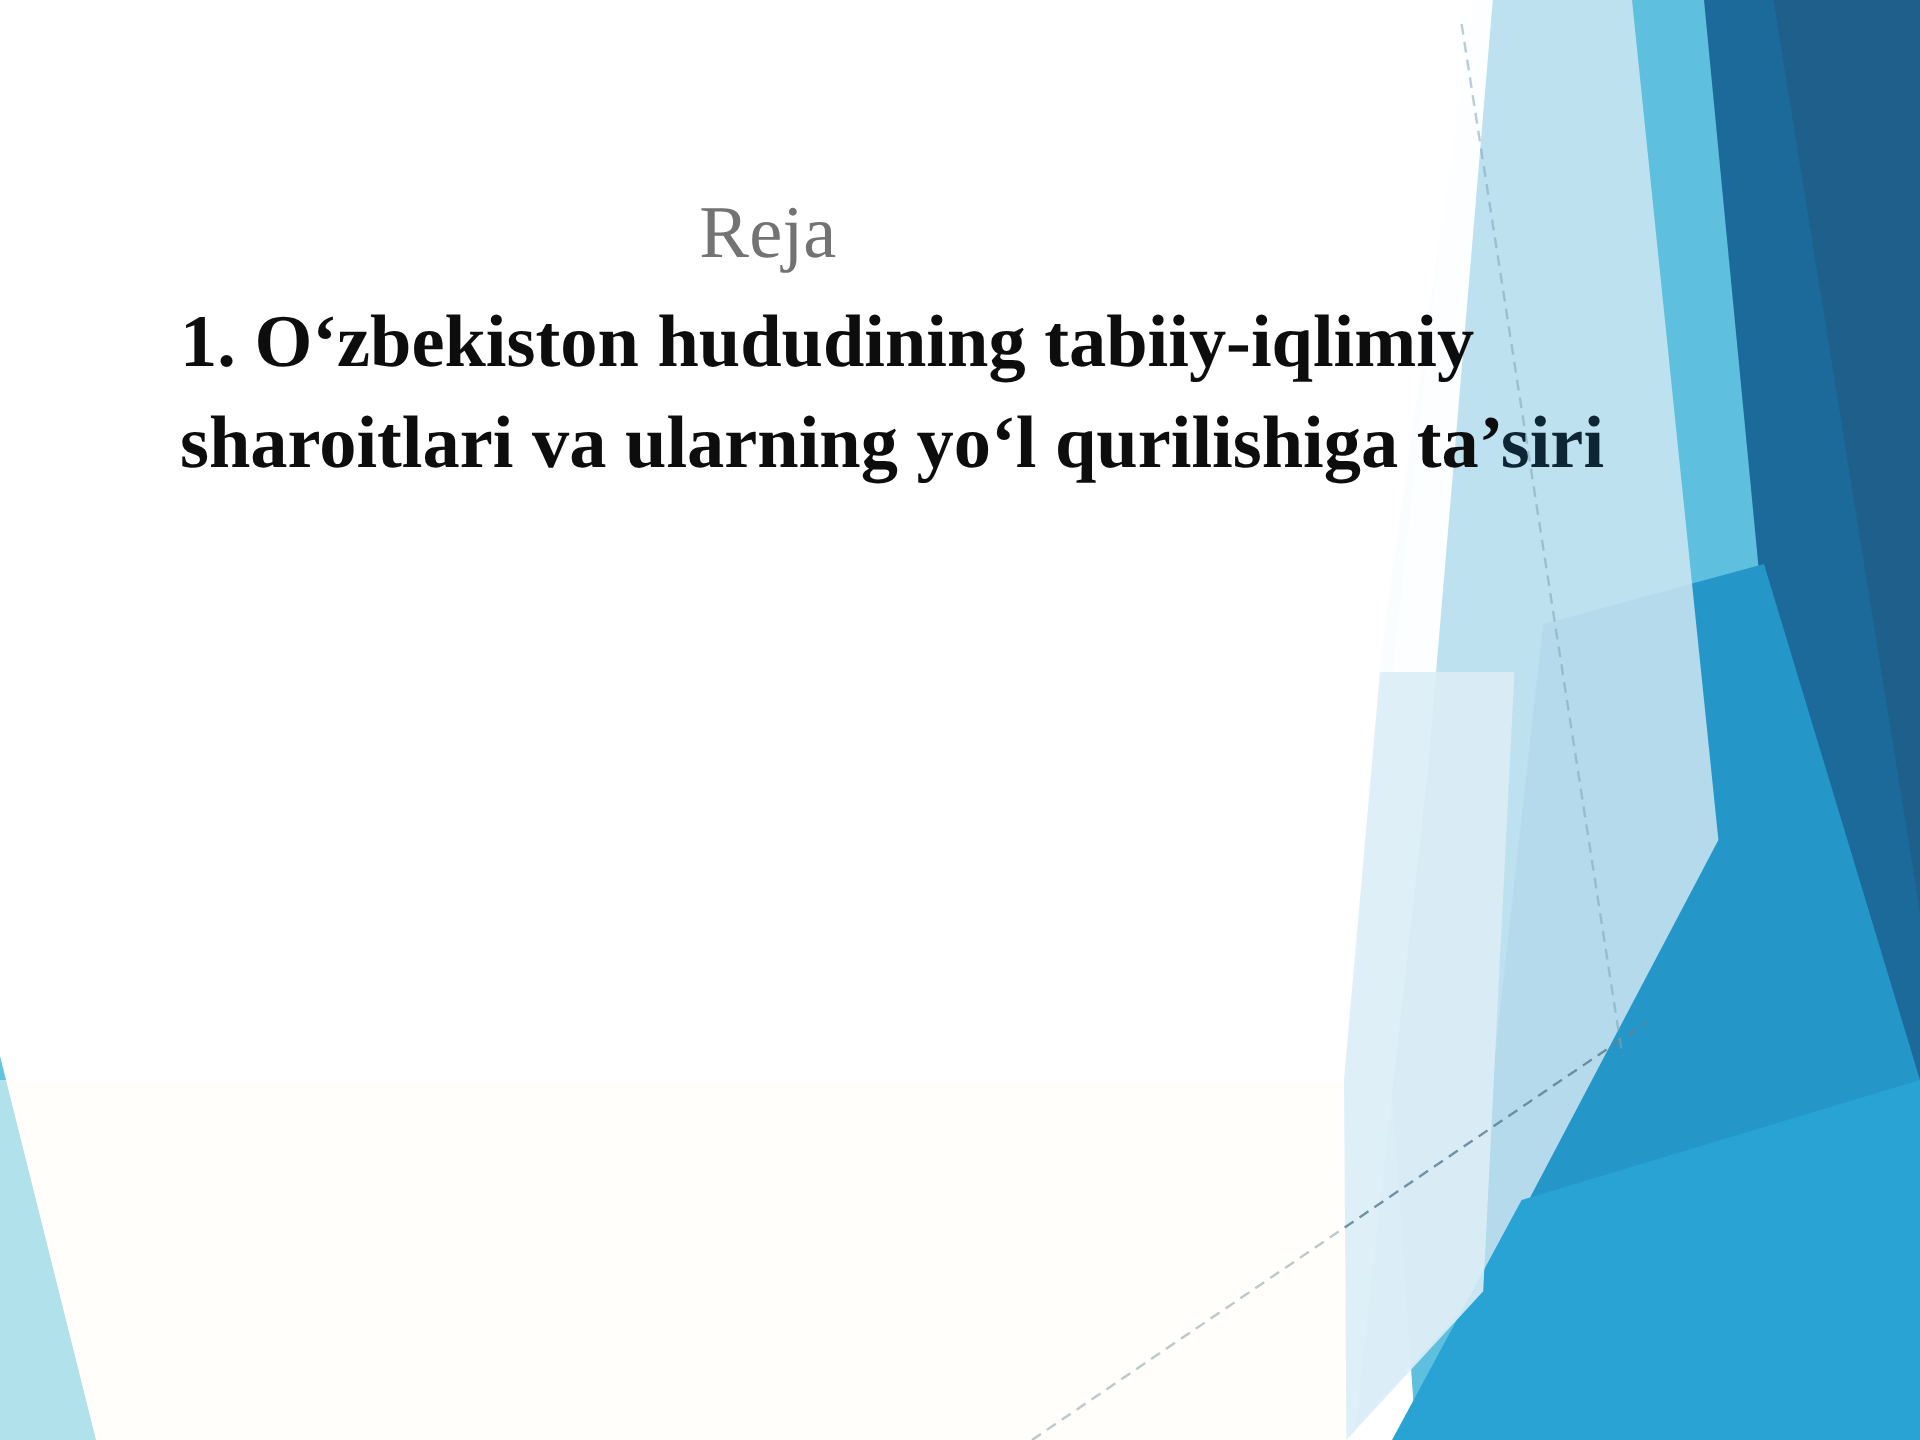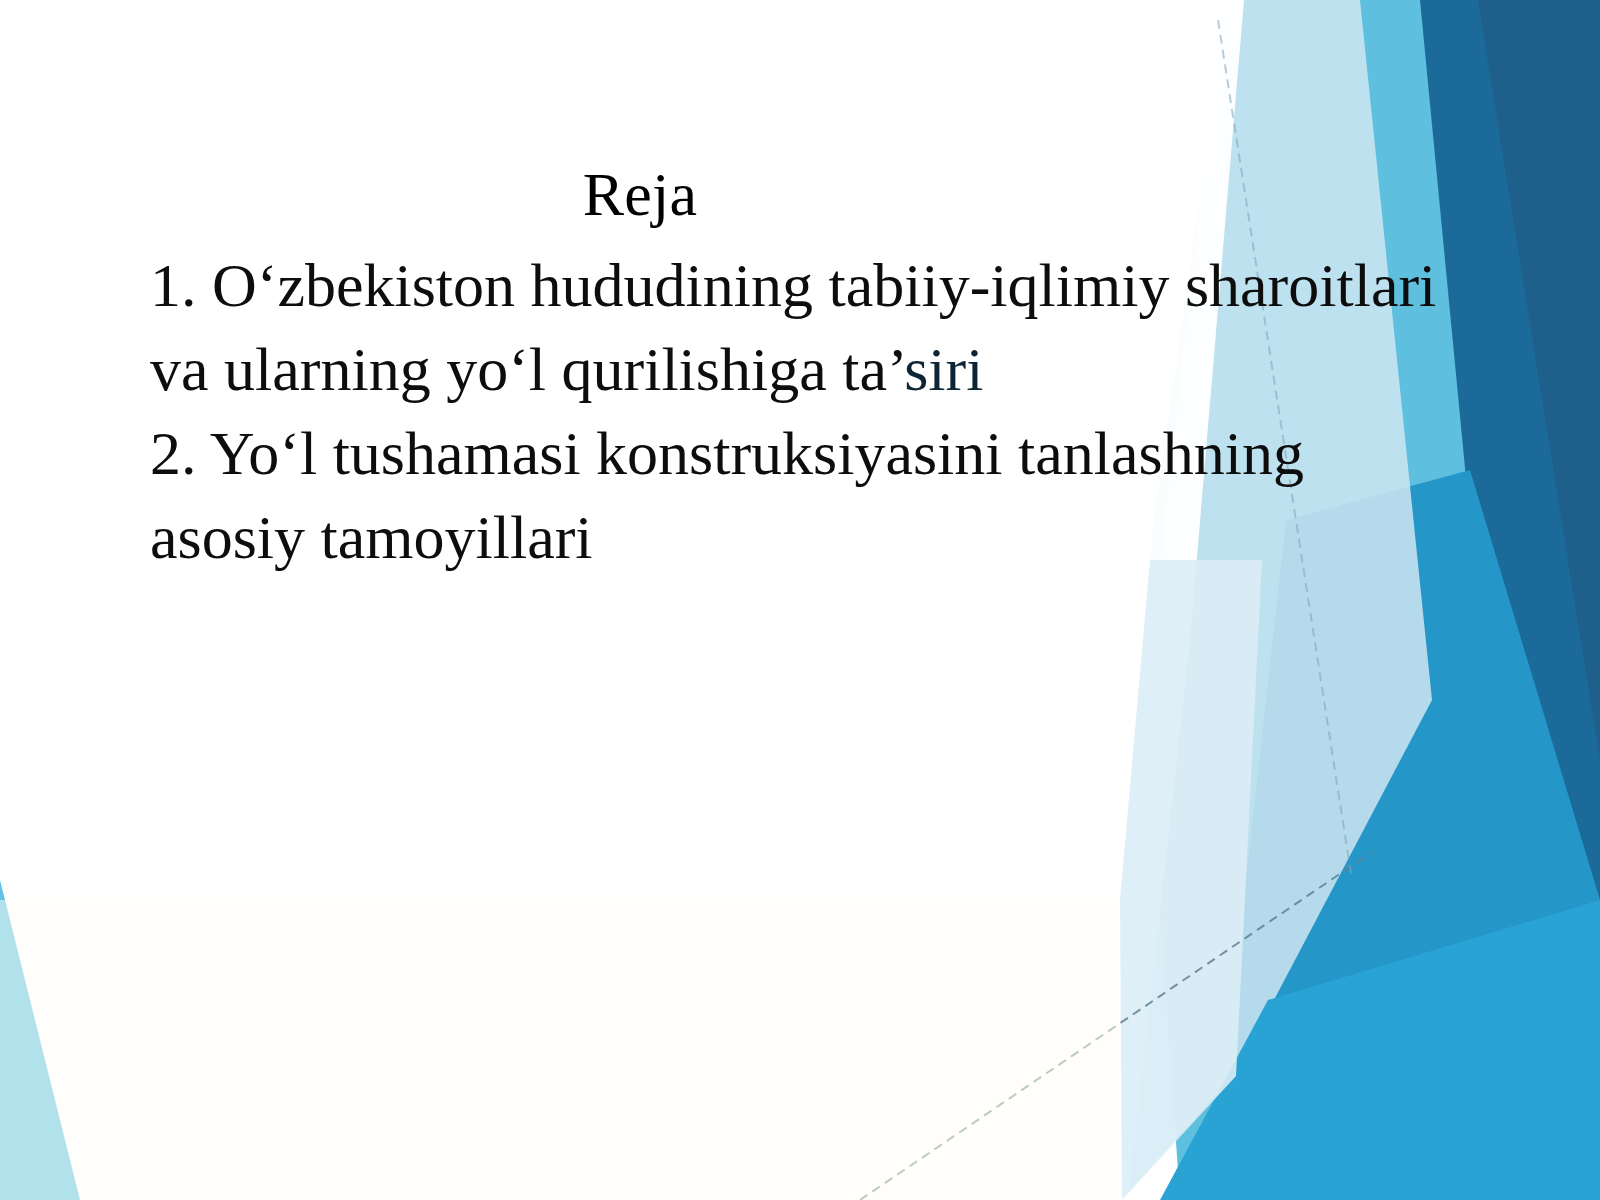--- a/index.html
+++ b/index.html
@@ -38,21 +38,21 @@
   }
 
   #slide-title {
     position: absolute;
     left: 150px;
     top: 163px;
     width: 980px;
     text-align: center;
     font-size: 62px;
     line-height: 1.02;
-    color: #000000;
+    color: #737373;
     letter-spacing: 0.2px;
     white-space: pre;
   }
 
   #body-list {
     position: absolute;
     left: 150px;
     top: 243px;
     width: 1290px;
     margin: 0;
@@ -61,20 +61,21 @@
   }
 
   #body-list li {
     font-size: 62px;
     line-height: 1.355;
     color: #0d0d0d;
     margin: 0;
     padding: 0;
     white-space: normal;
     text-indent: 0;
+    font-weight: bold;
   }
 
   
   .tail-over-blue {
     color: #0d2535;
   }
 </style>
 </head>
 <body>
 
@@ -116,21 +117,18 @@
   <div id="content">
 
     <div id="slide-title">Reja</div>
 
     <ul id="body-list">
 
       <li>
         <span>1.</span><span> </span><span>O‘zbekiston hududining tabiiy-iqlimiy sharoitlari va ularning yo‘l qurilishiga ta’</span><span class="tail-over-blue">siri</span>
       </li>
 
-      <li>
-        <span>2.</span><span> </span><span>Yo‘l tushamasi konstruksiyasini tanlashning asosiy tamoyillari</span>
-      </li>
 
 
 
     </ul>
   </div>
 </div>
 
 </body></html>

